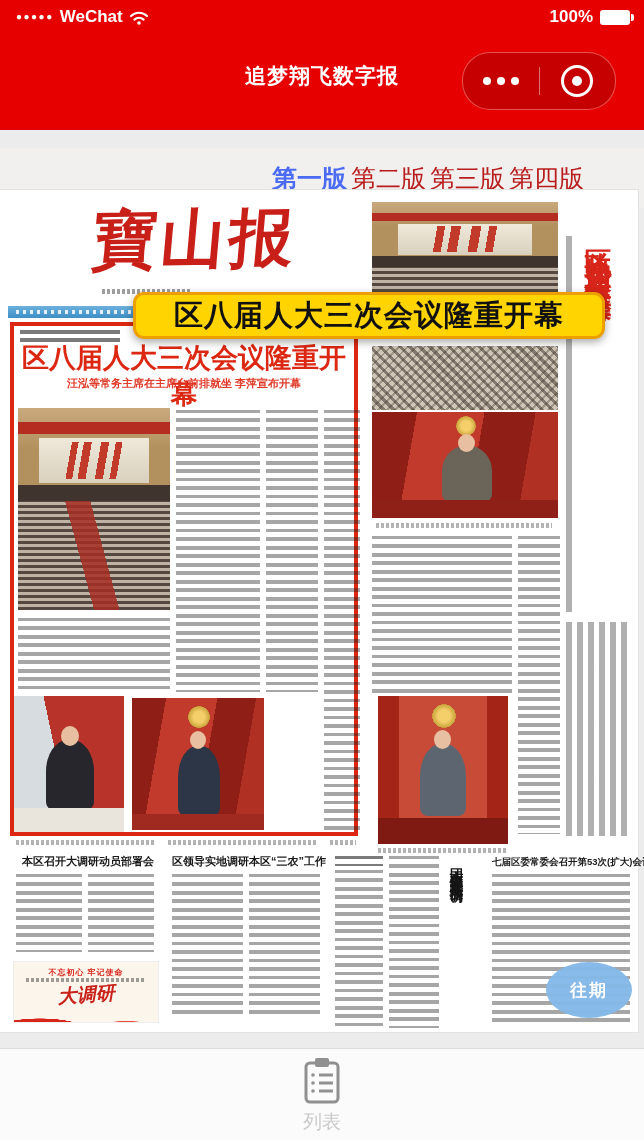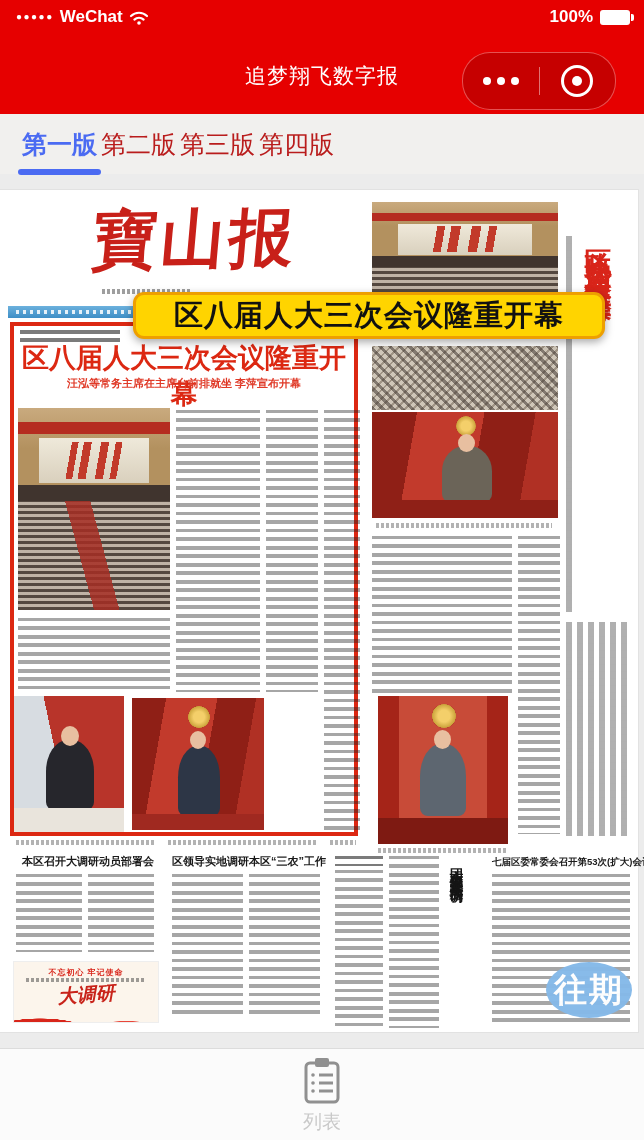--- a/index.html
+++ b/index.html
@@ -13,36 +13,36 @@
            font-size:17px;font-weight:700;}
   .sig{font-size:10px;letter-spacing:1.5px;position:relative;top:-1px;}
   .sb-time{position:absolute;left:0;top:6px;width:100%;text-align:center;
            font-size:19px;font-weight:700;}
   .sb-right{position:absolute;right:14px;top:7px;display:flex;align-items:center;gap:7px;
             font-size:17px;font-weight:700;}
   .battery{width:30px;height:15px;background:#fff;border-radius:3px;position:relative;}
   .battery:after{content:"";position:absolute;right:-4px;top:4px;width:3px;height:7px;
                  background:#fff;border-radius:0 2px 2px 0;}
   .nav-title{position:absolute;left:0;top:62px;width:644px;text-align:center;color:#fff;
-             font-size:21px;font-weight:400;letter-spacing:1px;}
+             font-size:21px;font-weight:700;letter-spacing:1px;}
   .capsule{position:absolute;right:28px;top:52px;width:152px;height:56px;border-radius:28px;
            background:rgba(160,0,0,.45);border:1px solid rgba(255,150,150,.55);
            display:flex;align-items:center;}
   .cap-dots{flex:1;display:flex;justify-content:center;gap:6px;}
   .cap-dots i{width:8px;height:8px;border-radius:50%;background:#fff;}
   .cap-div{width:1px;height:28px;background:rgba(255,255,255,.45);}
   .cap-target{flex:1;display:flex;justify-content:center;align-items:center;}
   .ring{width:26px;height:26px;border:3px solid #fff;border-radius:50%;
         display:flex;align-items:center;justify-content:center;}
   .ring i{width:10px;height:10px;border-radius:50%;background:#fff;}
 
   
-  .tabs{position:absolute;left:0;top:114px;width:644px;height:60px;background:#f1f0ee;
+  .tabs{position:absolute;left:0;top:148px;width:644px;height:60px;background:#f1f0ee;
         display:flex;align-items:center;padding:0 58px 0 20px;box-sizing:border-box;
-        justify-content:flex-start;}
+        justify-content:flex-end;}
   .tab{font-size:25px;color:#b91c1c;position:relative;padding:0 2px;cursor:pointer;}
   .tab.active{color:#4b6bf2;font-weight:600;}
   .tab.active:after{content:"";position:absolute;left:-2px;right:-2px;bottom:-14px;height:6px;
                     border-radius:3px;background:#4b6bf2;}
 
   
   .page{position:absolute;left:0;top:190px;width:638px;height:842px;background:#fff;
         box-shadow:0 0 0 1px #e2e2e2;}
   .masthead{position:absolute;left:30px;top:6px;width:330px;text-align:center;
             font-family:"DejaVu Serif",serif;font-size:64px;font-weight:bold;color:#c82019;
@@ -115,21 +115,21 @@
          font-weight:700;color:#d8251a;letter-spacing:1px;}
   .ba-script{position:absolute;left:0;top:20px;width:100%;text-align:center;
          font-family:"DejaVu Serif",serif;font-style:italic;font-weight:bold;font-size:19px;
          color:#c8231a;transform:rotate(-4deg);}
   .ba-wave{position:absolute;left:0;bottom:0;width:100%;height:17px;
       background:radial-gradient(60% 150% at 18% 170%,#d8251a 60%,transparent 61%),
                  radial-gradient(75% 170% at 78% 190%,#e8463a 55%,transparent 56%);}
 
   
   .fab{position:absolute;left:546px;top:772px;width:86px;height:56px;border-radius:50%;
-       background:#85b9e9;color:#fff;font-size:33px;font-weight:700;z-index:40;
+       background:#85b9e9;color:#fff;font-size:17px;font-weight:700;z-index:40;
        display:flex;align-items:center;justify-content:center;letter-spacing:2px;opacity:.97;
        cursor:pointer;}
 
   
   .tabbar{position:absolute;left:0;top:1048px;width:644px;height:92px;background:#fbfbfb;
           border-top:1px solid #dcdcdc;display:flex;}
   .tb-item{flex:1;display:flex;flex-direction:column;align-items:center;justify-content:center;
            gap:3px;cursor:pointer;}
   .tb-label{font-size:19px;color:#c9c9c9;}
   .tb-item.active .tb-label{color:#d9251c;}

